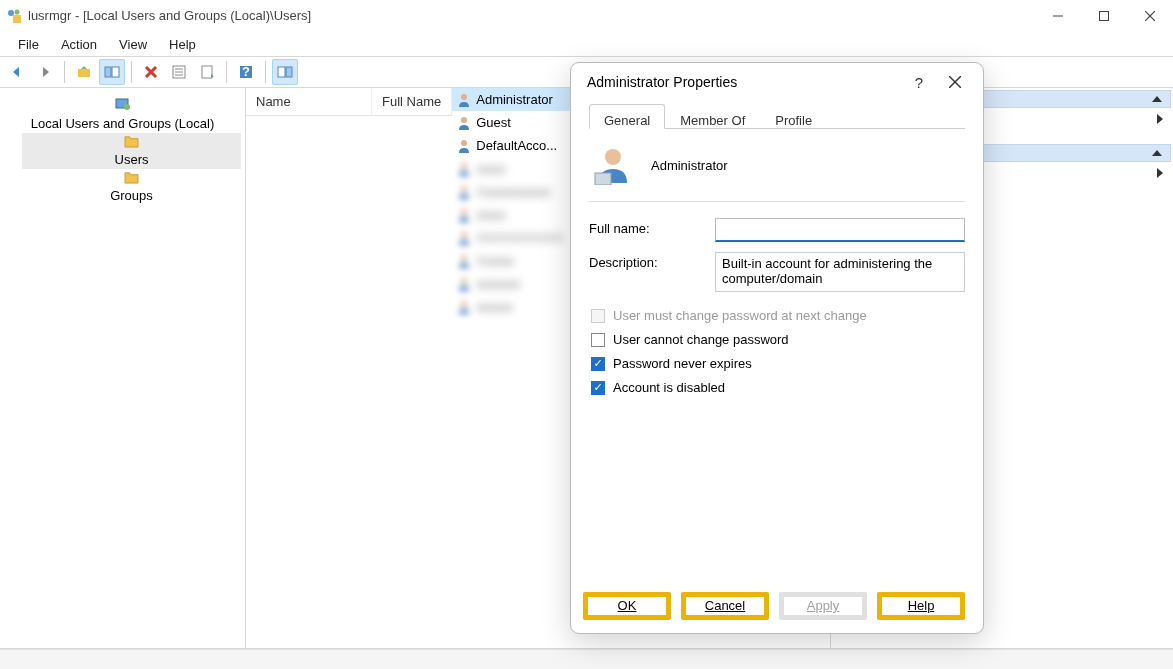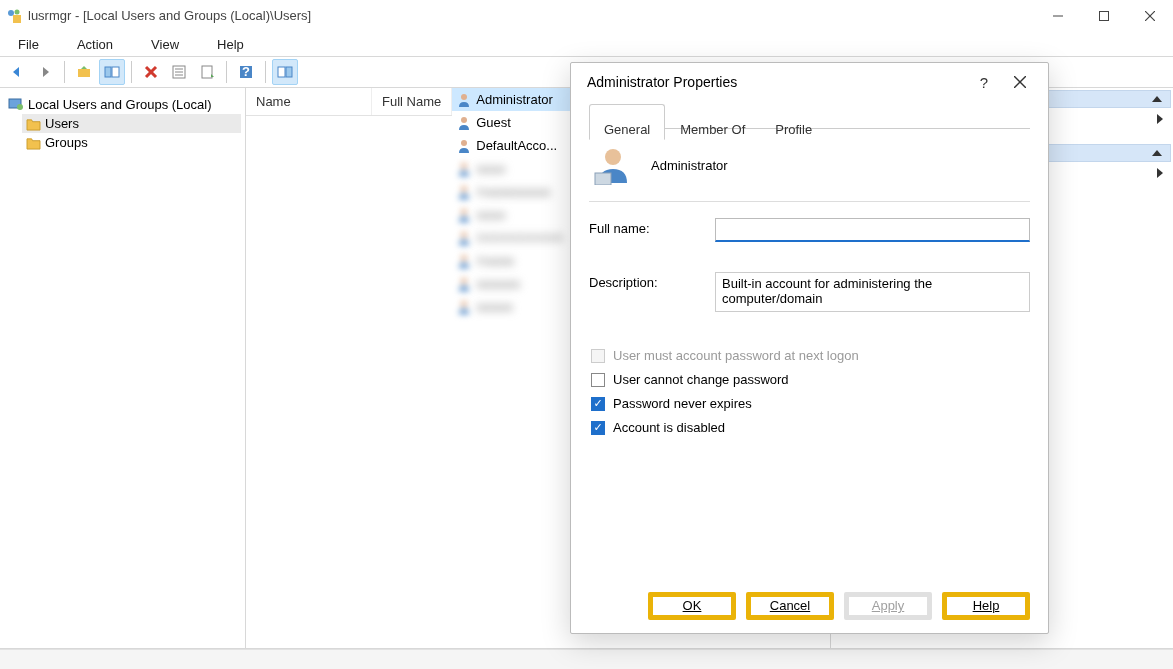--- a/index.html
+++ b/index.html
@@ -6,33 +6,33 @@
     body { background: #fff; width: 1173px; height: 669px; overflow: hidden; position: relative; }
 
     
     .titlebar { height: 32px; display: flex; align-items: center; padding-left: 6px; border-bottom: 1px solid transparent; }
     .titlebar .app-icon { width: 16px; height: 16px; margin-right: 6px; }
     .titlebar .title-text { color: #444; font-size: 13px; flex: 1; }
     .win-controls { display: flex; }
     .win-btn { width: 46px; height: 32px; display:flex; align-items:center; justify-content:center; color:#555; }
 
     
-    .menubar { height: 24px; display: flex; align-items: center; padding-left: 8px; gap: 18px; }
+    .menubar { height: 24px; display: flex; align-items: center; padding-left: 8px; gap: 2px; }
     .menubar .menu-item { padding: 2px 10px; color: #222; }
 
     
     .toolbar { height: 32px; display: flex; align-items: center; border-top:1px solid #d8d8d8; border-bottom:1px solid #d8d8d8; padding: 0 4px; gap:2px;}
     .tb-btn { width: 26px; height: 26px; display:flex; align-items:center; justify-content:center; border:1px solid transparent; border-radius:2px; }
     .tb-btn.active { background:#d2e8fa; border-color:#a3d3f5; }
     .tb-sep { width:1px; height:22px; background:#ccc; margin:0 4px; }
 
     
     .main { display:flex; height: calc(100% - 32px - 24px - 32px - 20px); border-bottom:1px solid #d8d8d8; }
     .tree-pane { width: 246px; border-right:1px solid #d8d8d8; padding: 6px 4px; background:#fff; overflow:auto;}
-    .tree-node { display:flex; align-items:flex-end; gap:4px; padding:2px 4px; white-space:nowrap;}
+    .tree-node { display:flex; align-items:center; gap:4px; padding:2px 4px; white-space:nowrap;flex-direction:column;}
     .tree-node.selected { background:#eaeaea !important; }
     .tree-children { margin-left: 18px; }
     .folder-icon { width:15px; height:13px; display:inline-block;}
 
     .list-pane { flex:1; display:flex; border-right:1px solid #d8d8d8; }
     .list-header { display:flex; height:28px; background:#fff; border-bottom:1px solid #e2e2e2;}
     .list-header .col { padding:6px 10px; color:#333; border-right:1px solid #eee; }
     .col-name { width: 126px; }
     .col-fullname { flex:1; }
     .list-body { flex:1; overflow:auto; }
@@ -46,33 +46,33 @@
 
     .action-pane { width: 342px; background:#fff; padding:2px; position:relative;}
     .action-header { background:#d6e6f8; padding:5px 8px; display:flex; justify-content:space-between; align-items:center; border:1px solid #c3d6ec; margin-bottom:2px;}
     .action-item { padding:4px 8px; display:flex; justify-content:flex-end;}
     .tri-up { border-left:5px solid transparent; border-right:5px solid transparent; border-bottom:6px solid #333;}
     .tri-right { border-top:5px solid transparent; border-bottom:5px solid transparent; border-left:6px solid #333;}
 
     .status-bar { height:20px; background:#f5f5f5; border-top:1px solid #e2e2e2;}
 
     
-    .dialog { position:absolute; left:570px; top:62px; width:479px; height:572px; background:#fff; border:1px solid #bbb; border-radius:2px; box-shadow:0 8px 30px rgba(0,0,0,0.18); display:flex; flex-direction:column; z-index:100;}
+    .dialog { position:absolute; left:570px; top:62px; width:414px; height:572px; background:#fff; border:1px solid #bbb; border-radius:9px; box-shadow:0 8px 30px rgba(0,0,0,0.18); display:flex; flex-direction:column; z-index:100;}
     .dialog-titlebar { height:38px; display:flex; align-items:center; padding:0 10px 0 16px; }
     .dialog-titlebar .dlg-title { flex:1; font-size:14px; }
     .dlg-ctrl { width:36px; height:30px; display:flex; align-items:center; justify-content:center; color:#333; font-size:15px;}
 
     .dialog-body { flex:1; padding:0 18px; display:flex; flex-direction:column;}
     .tabs { display:flex; height:26px; border-bottom:1px solid #ccc; margin-top:2px; margin-bottom:4px;}
-    .tab { padding:17px 14px; color:#333; border:1px solid transparent; border-bottom:none; position:relative; top:1px;}
+    .tab { padding:8px 14px; color:#333; border:1px solid transparent; border-bottom:none; position:relative; top:1px;}
     .tab.active { background:#fff; border-color:#ccc; border-top-left-radius:3px; border-top-right-radius:3px; border-bottom:1px solid #fff;}
 
     .user-header { display:flex; align-items:center; gap:18px; padding:12px 4px 16px 4px; border-bottom:1px solid #ddd; margin-bottom:16px;}
     .big-user-icon { width:40px; height:40px;}
-    .field-row { display:flex; align-items:flex-start; margin-bottom:30px; gap:6px;}
+    .field-row { display:flex; align-items:flex-start; margin-bottom:10px; gap:6px;}
     .field-label { width:120px; padding-top:3px;}
     .field-input { flex:1; border:1px solid #bbb; border-bottom:2px solid #1e6fcb; height:24px; padding:2px 6px; font-size:13px; outline:none;}
     .field-textarea { flex:1; border:1px solid #ccc; height:40px; padding:3px 6px; font-size:13px; resize:none; font-family:inherit;}
 
     .check-row { display:flex; align-items:center; gap:8px; margin-bottom:9px; padding-left:2px;}
     .check-row.disabled { color:#9a9a9a;}
     .checkbox { width:14px; height:14px; border:1px solid #888; display:flex; align-items:center; justify-content:center; background:#fff; flex-shrink:0;}
     .check-row.disabled .checkbox { border-color:#ccc; background:#f5f5f5;}
     .checkbox.checked { background:#1e6fcb; border-color:#1e6fcb;}
     .checkbox.checked::after { content:"✓"; color:#fff; font-size:11px; line-height:1;}
@@ -345,21 +345,21 @@
       <span class="field-label">Full name:</span>
       <input class="field-input" value="" style="">
     </div>
     <div class="field-row">
       <span class="field-label">Description:</span>
       <textarea class="field-textarea" style="">Built-in account for administering the computer/domain</textarea>
     </div>
     <div style="height:6px"></div>
     <div class="check-row disabled">
       <span class="checkbox"></span>
-      <span>User must account password at next logon</span>
+      <span>User must change password at next change</span>
     </div>
     <div class="check-row">
       <span class="checkbox"></span>
       <span>User cannot change password</span>
     </div>
     <div class="check-row">
       <span class="checkbox checked"></span>
       <span>Password never expires</span>
     </div>
     <div class="check-row">

